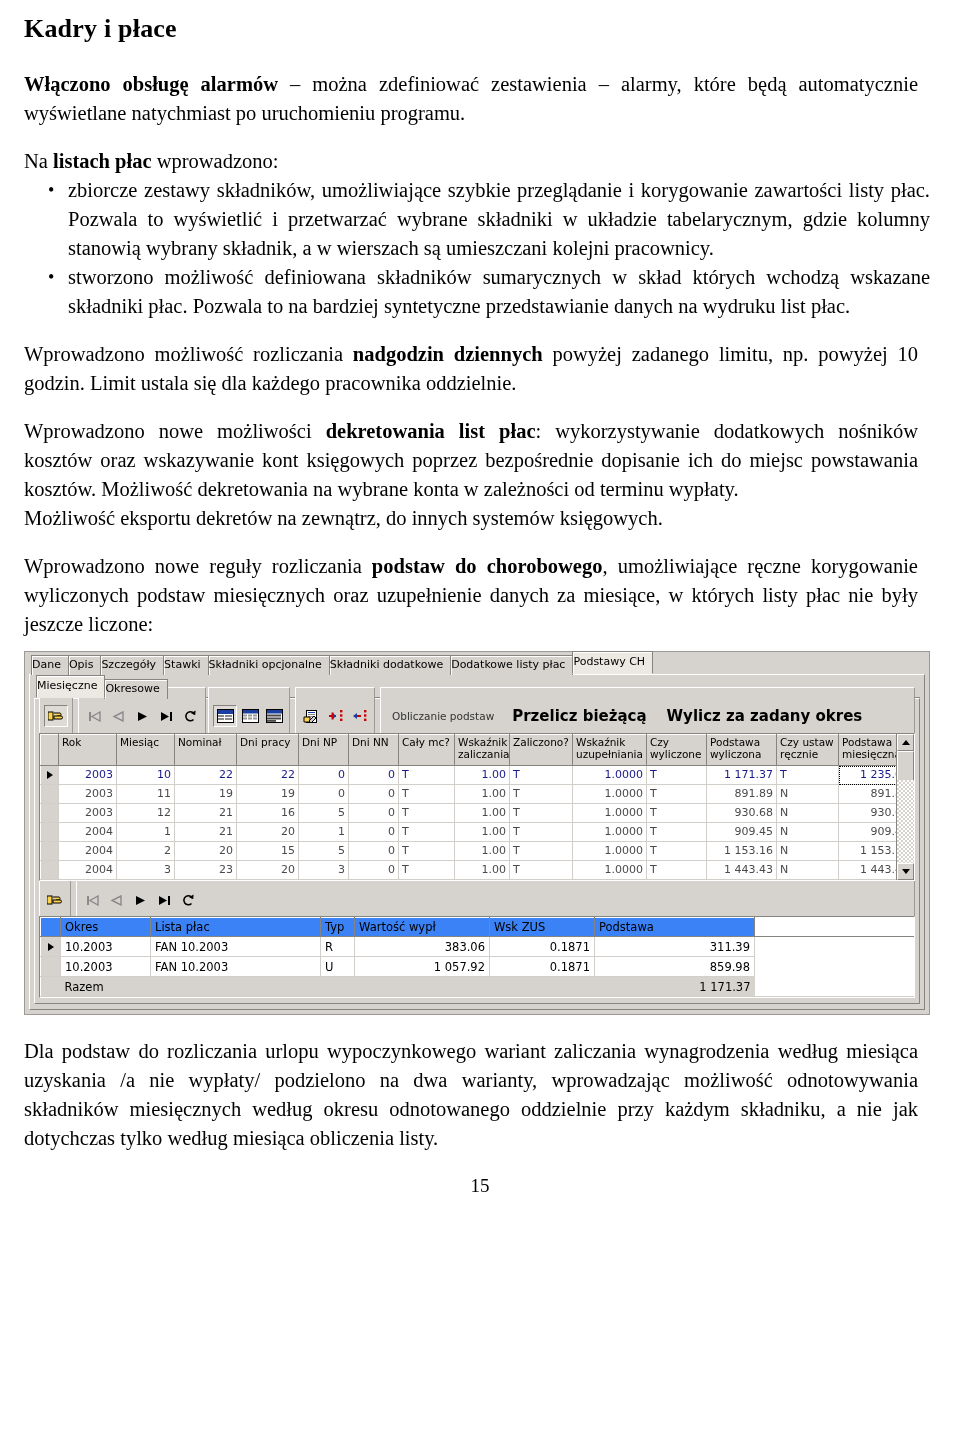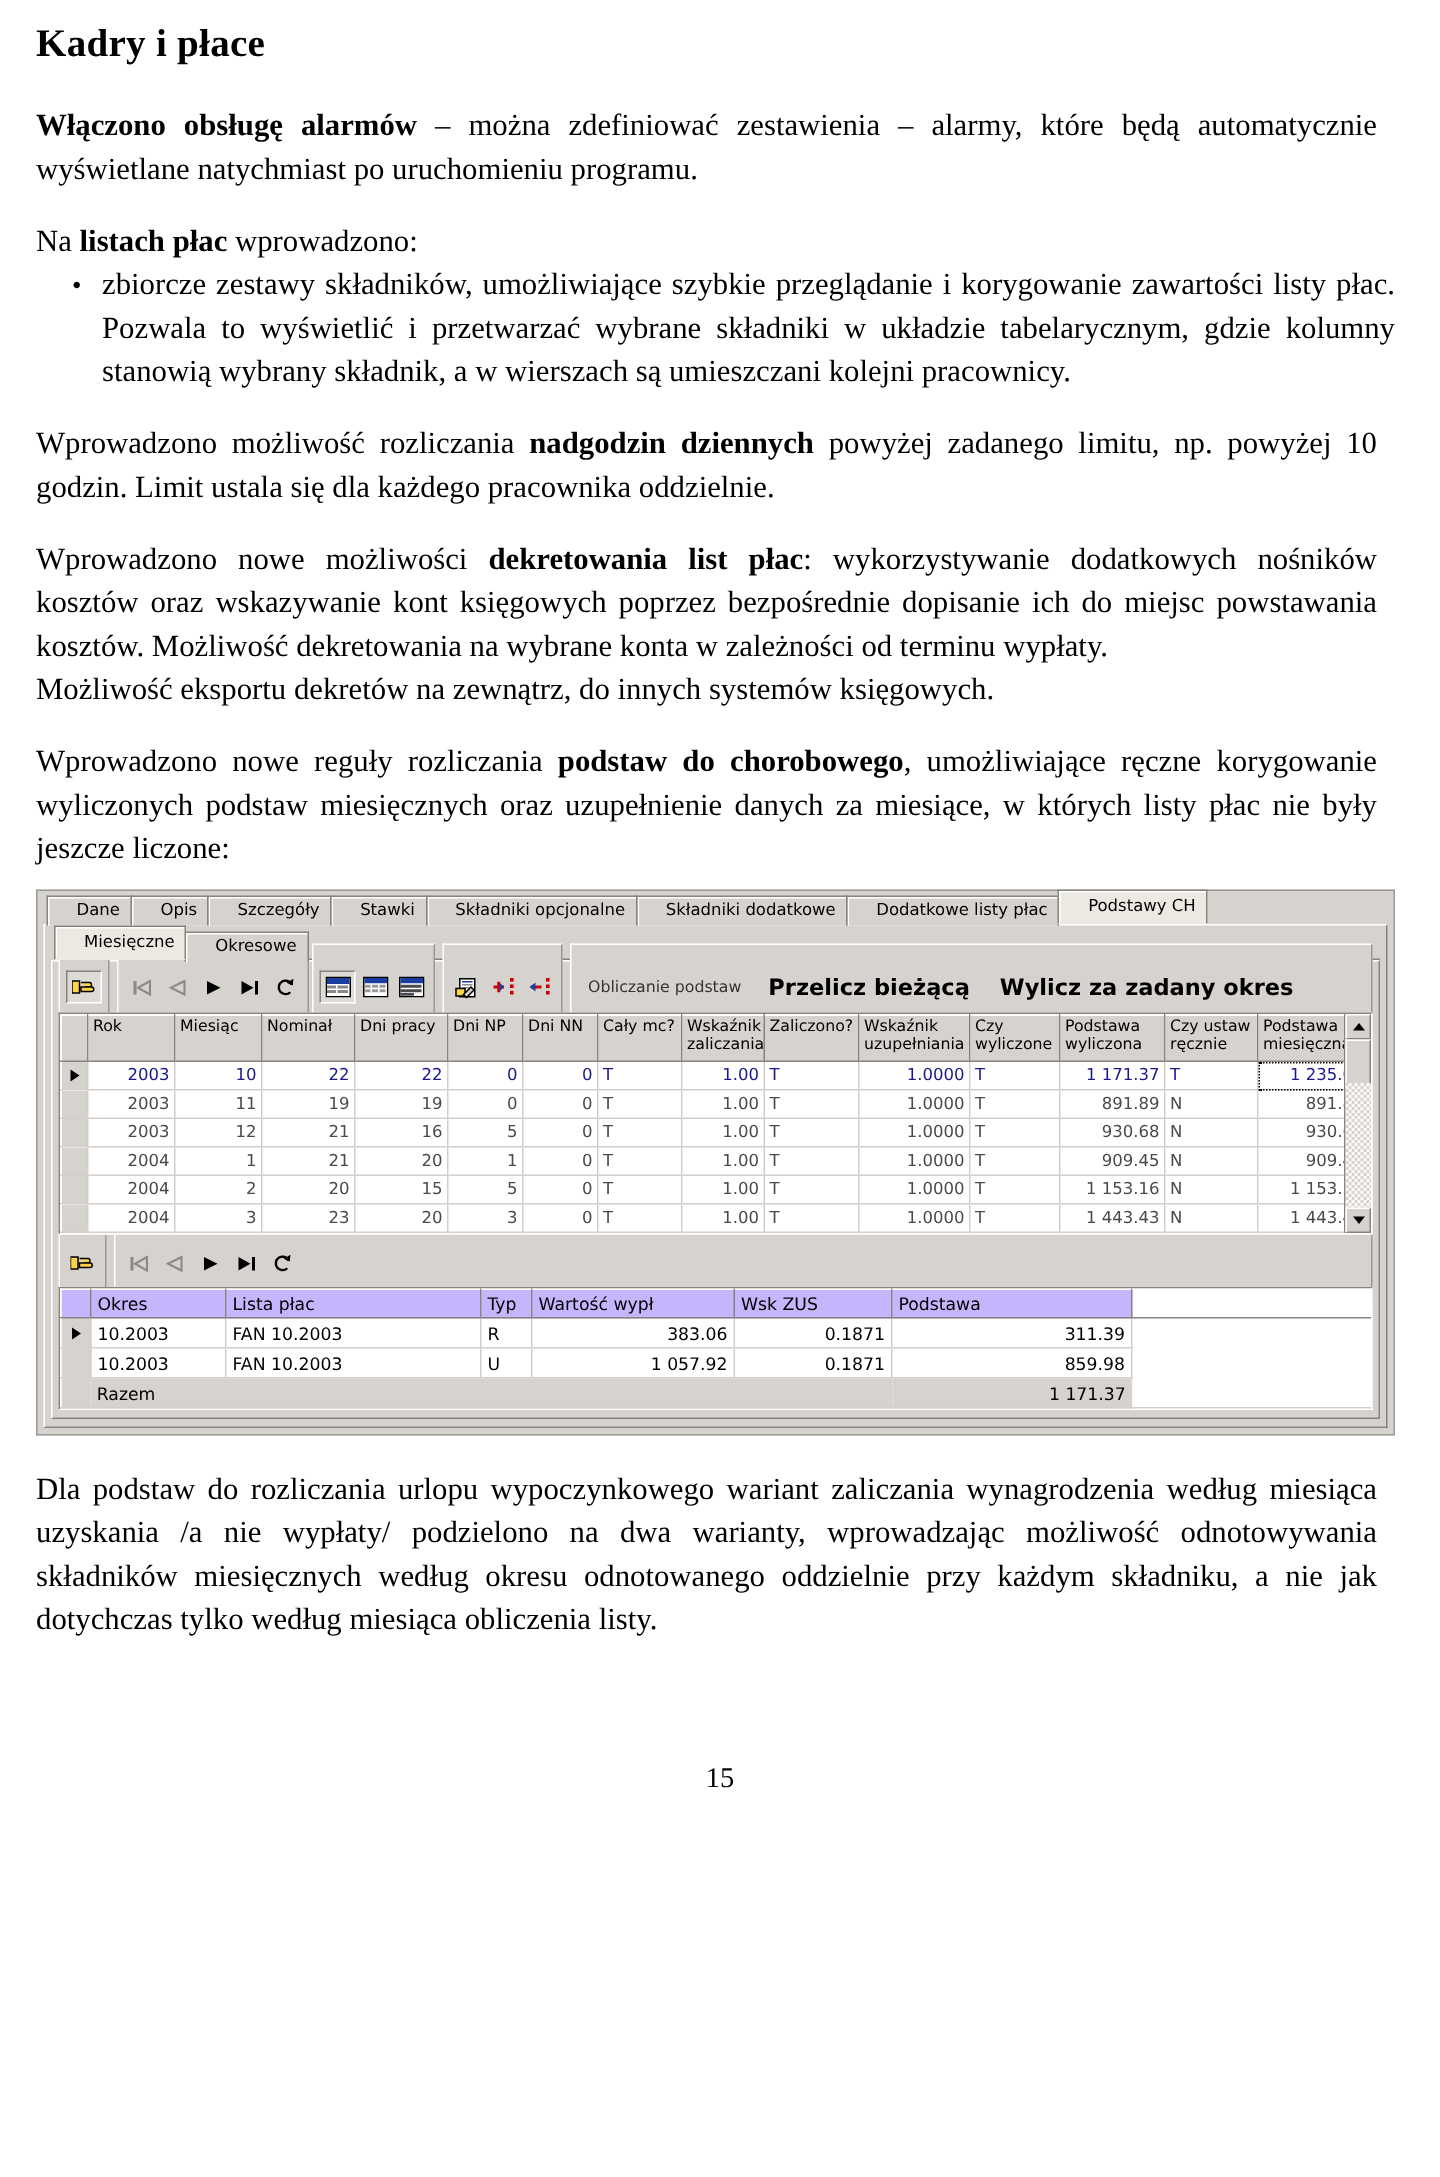--- a/index.html
+++ b/index.html
@@ -40,21 +40,21 @@
     font-family:"DejaVu Sans", sans-serif;
     font-size:10.5px; color:#000;
     box-sizing:border-box;
     padding:3px 4px 4px 4px;
     position:relative;
   }
 
   .tabstrip { display:flex; align-items:flex-end; height:19px; padding-left:2px; }
   .tab {
     border:1px solid #86847e; border-bottom:none; background:#d6d3ce;
-    padding:1px 7px 2px 19px; margin-right:-1px; height:16px; line-height:15px;
+    padding:1px 7px 2px 0; margin-right:-1px; height:16px; line-height:15px;
     font-size:11px; white-space:nowrap; box-shadow:inset 1px 1px 0 #fff;
     position:relative; top:1px;
   }
   .tab.active {
     background:#ece9e3; height:18px; top:0; line-height:17px; z-index:3;
     border-bottom:1px solid #ece9e3;
   }
 
   .tabstrip2 { display:flex; align-items:flex-end; height:19px; padding-left:6px; margin-top:2px; }
 
@@ -138,21 +138,21 @@
   .vs-track { position:absolute; top:46px; bottom:16px; left:0; right:0;
     background-image:
       linear-gradient(45deg,#fff 25%,transparent 25%,transparent 75%,#fff 75%),
       linear-gradient(45deg,#fff 25%,transparent 25%,transparent 75%,#fff 75%);
     background-size:4px 4px; background-position:0 0,2px 2px; background-color:#d6d3ce; }
   .tri-up { width:0;height:0;border-left:4px solid transparent;border-right:4px solid transparent;border-bottom:5px solid #000; }
   .tri-dn { width:0;height:0;border-left:4px solid transparent;border-right:4px solid transparent;border-top:5px solid #000; }
 
   table.grid2 { border-collapse:collapse; width:100%; font-size:11.5px; table-layout:fixed; }
   table.grid2 th {
-    background:#c4b5fd; font-weight:normal; text-align:left;
+    background:#3b82f6; font-weight:normal; text-align:left;
     border-right:1px solid #86847e; border-bottom:1px solid #86847e;
     border-top:1px solid #fff; border-left:1px solid #fff;
     padding:1px 4px; height:16px; font-size:11.5px;
   }
   table.grid2 td {
     border-right:1px solid #d2cfca; border-bottom:1px solid #d2cfca;
     padding:1px 4px; height:17px; white-space:nowrap; font-size:11.5px;
   }
   tr.total td { background:#d6d3ce; border-right:none; }
 
@@ -173,20 +173,21 @@
   </p>
 
   <div class="spacer"></div>
 
   <p class="para tight">
     <span>Na </span><b>listach płac</b><span> wprowadzono:</span>
   </p>
 
   <ul class="bullets">
     <li>zbiorcze zestawy składników, umożliwiające szybkie przeglądanie i korygowanie zawartości listy płac. Pozwala to wyświetlić i przetwarzać wybrane składniki w układzie tabelarycznym, gdzie kolumny stanowią wybrany składnik, a w wierszach są umieszczani kolejni pracownicy.</li>
+    <li>stworzono możliwość definiowana składników sumarycznych w skład których wchodzą wskazane składniki płac. Pozwala to na bardziej syntetyczne przedstawianie danych na wydruku list płac.</li>
   </ul>
 
   <div class="spacer"></div>
 
   <p class="para">
     <span>Wprowadzono możliwość rozliczania </span><b>nadgodzin dziennych</b><span> powyżej zadanego limitu, np. powyżej 10 godzin. Limit ustala się dla każdego pracownika oddzielnie.</span>
   </p>
 
   <div class="spacer"></div>
 

